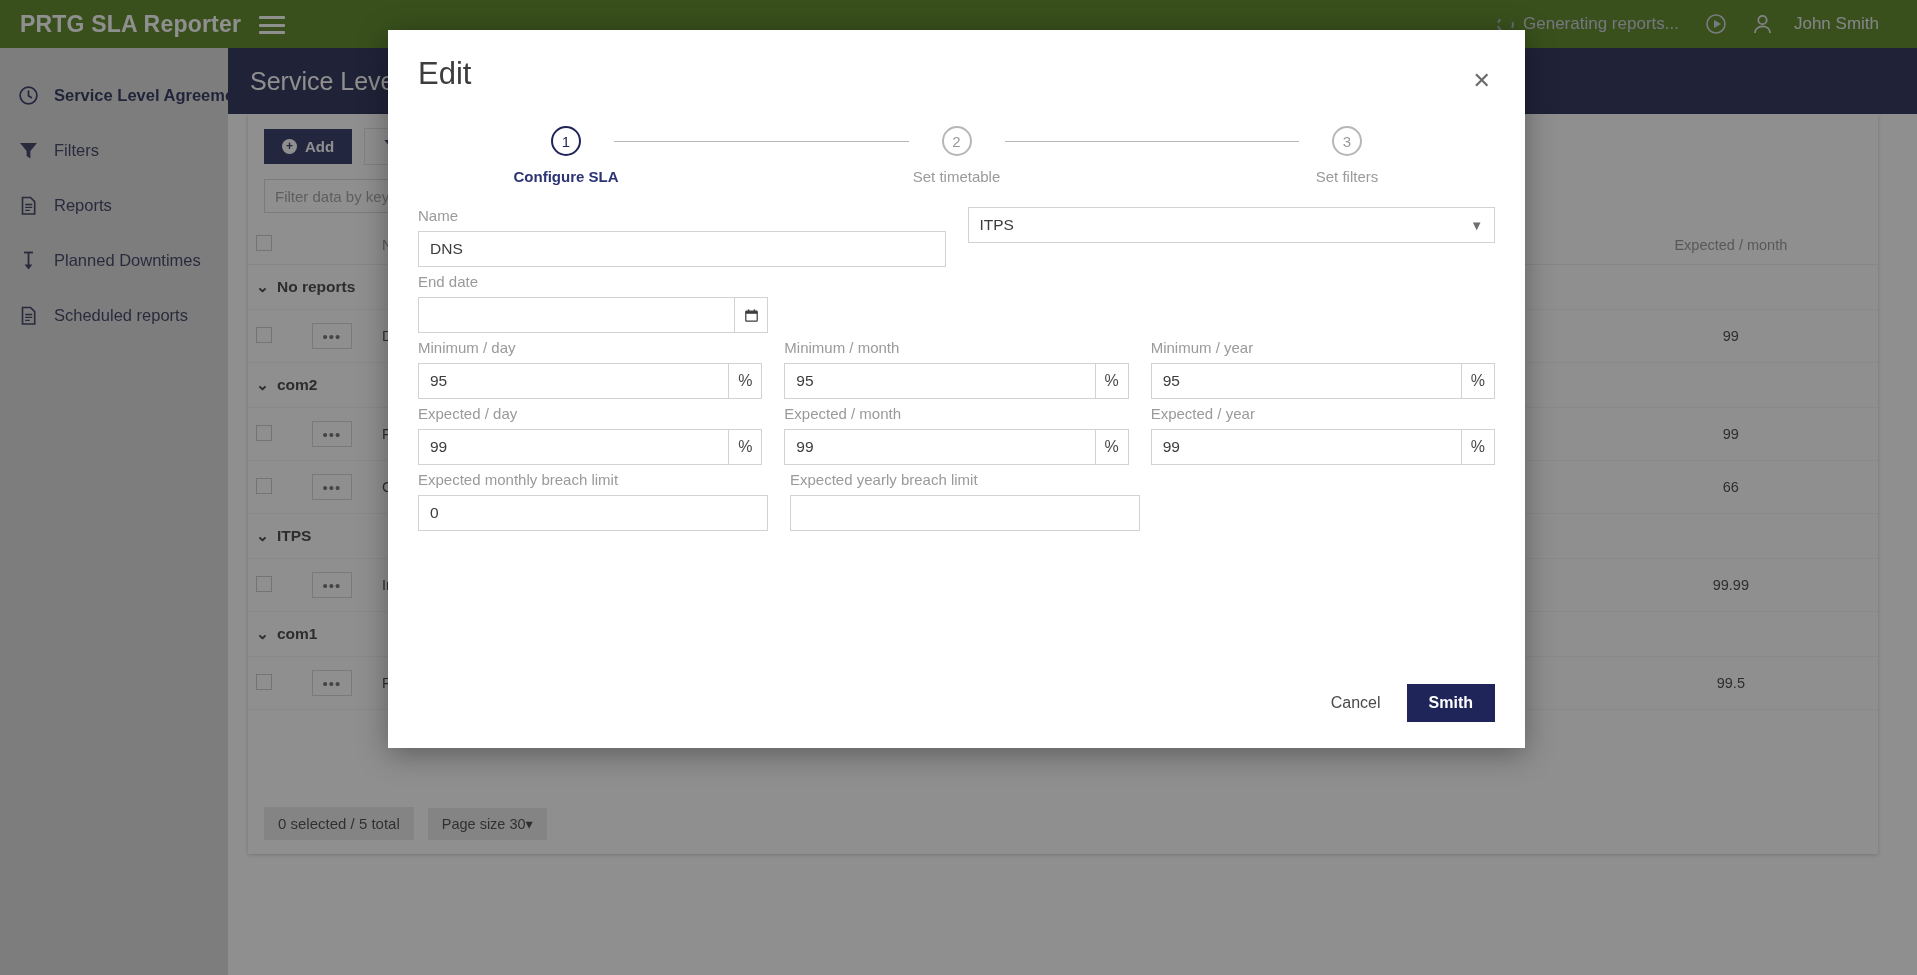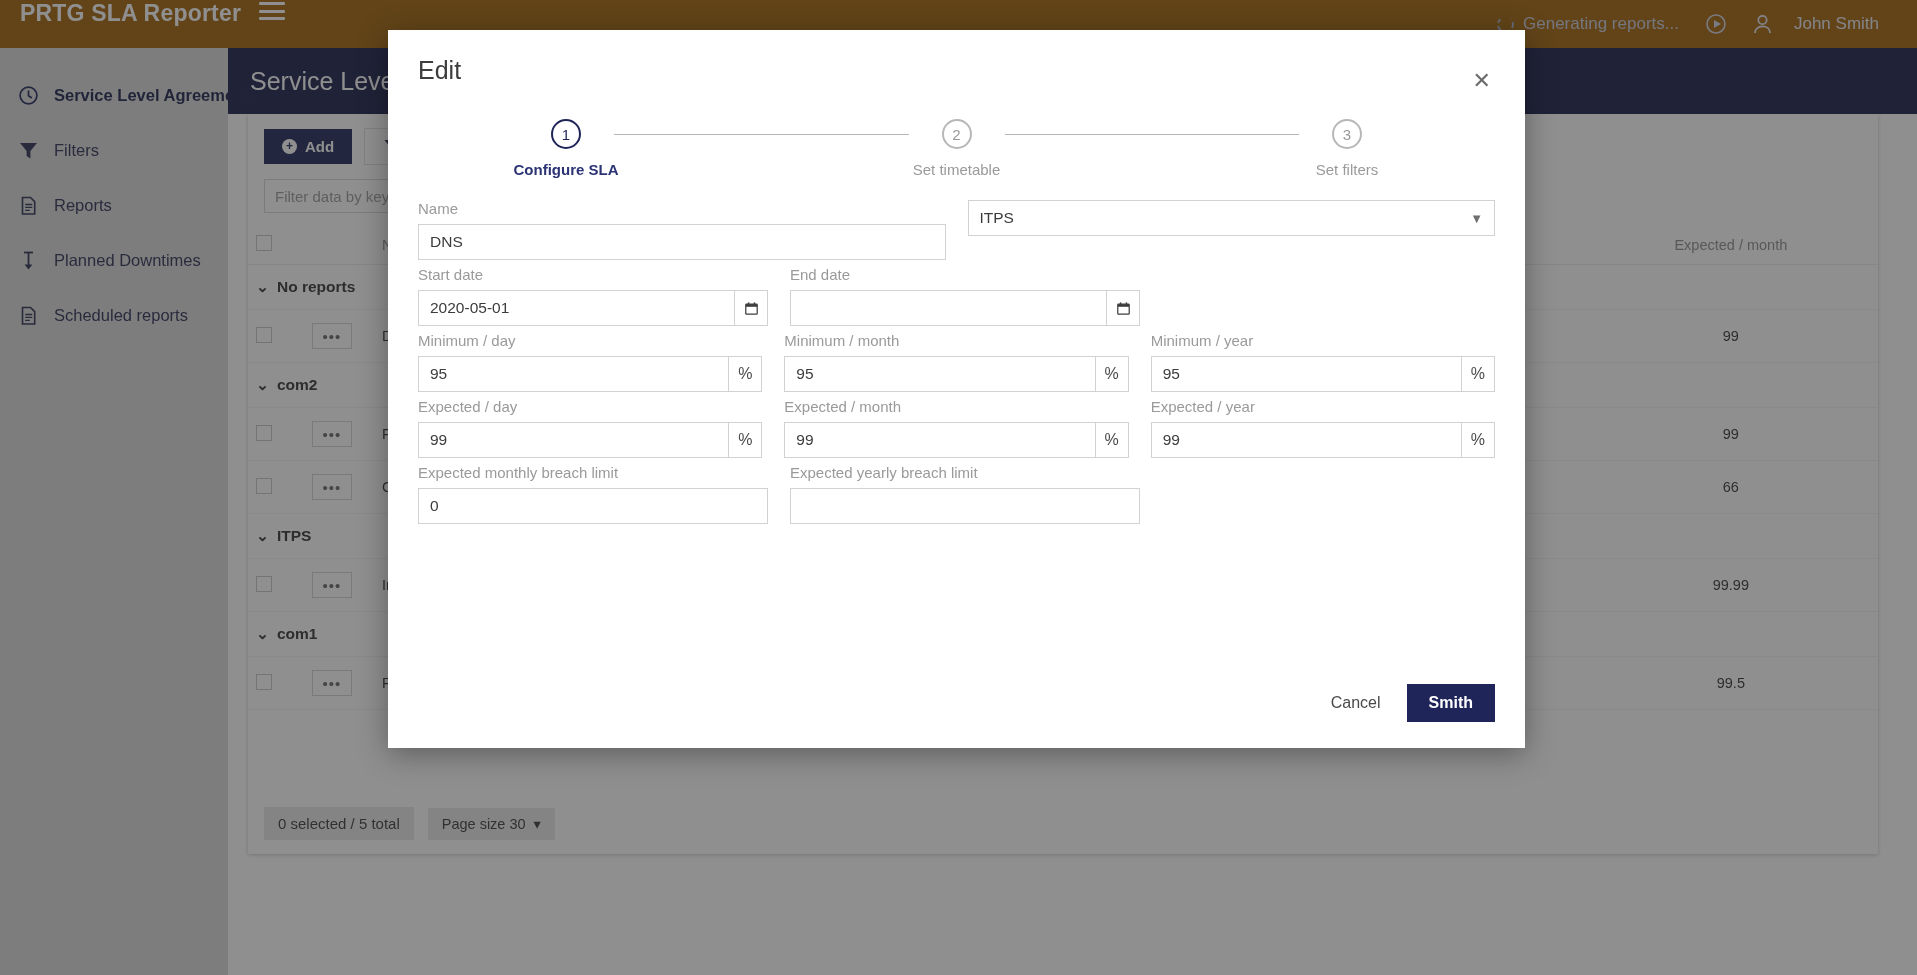--- a/index.html
+++ b/index.html
@@ -7,21 +7,21 @@
     width: 1917px; height: 975px;
     font-family: "Liberation Sans", sans-serif;
     background: #ffffff;
     overflow: hidden;
   }
   .app { position: relative; width: 1917px; height: 975px; background:#ffffff; }
 
   
   .topbar {
     position: absolute; top:0; left:0; width:1917px; height:48px;
-    background:#a16207; display:flex; z-index:5;
+    background:#4d7c0f; display:flex; align-items:center; z-index:5;
   }
   .brand {
     color:#ffffff; font-size:23px; font-weight:bold; margin-left:20px;
     letter-spacing:.2px; white-space:nowrap;
   }
   .hamburger {
     margin-left:18px; width:26px; height:20px; display:flex; flex-direction:column;
     justify-content:space-between; cursor:pointer; padding-top:2px;
   }
   .hamburger i { display:block; height:3px; background:#ffffff; border-radius:1px; }
@@ -102,35 +102,35 @@
   .chev { display:inline-block; margin-right:8px; }
   .card-footer {
     position:absolute; bottom:0; left:0; width:100%;
     display:flex; align-items:center; gap:14px; padding:14px 16px;
   }
   .pill {
     background:#e8e8e8; color:#3a3a3a; font-size:15px; padding:8px 14px;
   }
   .pagesize {
     background:#e8e8e8; color:#3a3a3a; font-size:14.5px; padding:8px 14px;
-    display:flex; align-items:center; gap:8px; cursor:pointer;
+    display:flex; align-items:center; cursor:pointer;
   }
 
   
   .overlay {
     position:absolute; inset:0; background:rgba(40,40,40,.52); z-index:10;
   }
 
   
   .modal {
     position:absolute; left:388px; top:30px; width:1137px; height:718px;
     background:#ffffff; z-index:20; box-shadow:0 6px 28px rgba(0,0,0,.35);
     padding:26px 30px 0 30px;
   }
-  .modal-title { font-size:25px; color:#3d3d3d; }
+  .modal-title { font-size:31px; color:#3d3d3d; }
   .modal-close {
     position:absolute; top:40px; right:34px; font-size:22px; color:#6b6b6b; cursor:pointer;
     line-height:1;
   }
 
   
   .stepper { display:flex; align-items:flex-start; margin:34px 100px 0 100px; }
   .step { display:flex; flex-direction:column; align-items:center; width:96px; flex:0 0 96px; }
   .circ {
     width:30px;height:30px;border-radius:50%;border:2px solid #b7b7b7;color:#9a9a9a;
@@ -408,34 +408,20 @@
           <div class="sel">
             <span>ITPS</span>
             <span class="caret">▼</span>
           </div>
         </div>
       </div>
 
 
       <div class="row">
         <div class="fld" style="width:350px">
-          <div class="lbl">Start date</div>
-          <div class="grp">
-            <input class="inp" type="text" value="2020-05-01" style="">
-            <div class="addon">
-              <svg width="15" height="15" viewBox="0 0 21 21">
-                  <rect x="2.5" y="4.5" width="16" height="14" rx="1" fill="none" stroke="#3c3c3c" stroke-width="1.7"></rect>
-                  <rect x="2.5" y="4.5" width="16" height="3.6" fill="#3c3c3c"></rect>
-                  <rect x="5.4" y="2" width="2" height="4" fill="#3c3c3c"></rect>
-                  <rect x="13.6" y="2" width="2" height="4" fill="#3c3c3c"></rect>
-                </svg>
-            </div>
-          </div>
-        </div>
-        <div class="fld" style="width:350px">
           <div class="lbl">End date</div>
           <div class="grp">
             <input class="inp" type="text" value="" style="">
             <div class="addon">
               <svg width="15" height="15" viewBox="0 0 21 21">
                   <rect x="2.5" y="4.5" width="16" height="14" rx="1" fill="none" stroke="#3c3c3c" stroke-width="1.7"></rect>
                   <rect x="2.5" y="4.5" width="16" height="3.6" fill="#3c3c3c"></rect>
                   <rect x="5.4" y="2" width="2" height="4" fill="#3c3c3c"></rect>
                   <rect x="13.6" y="2" width="2" height="4" fill="#3c3c3c"></rect>
                 </svg>

